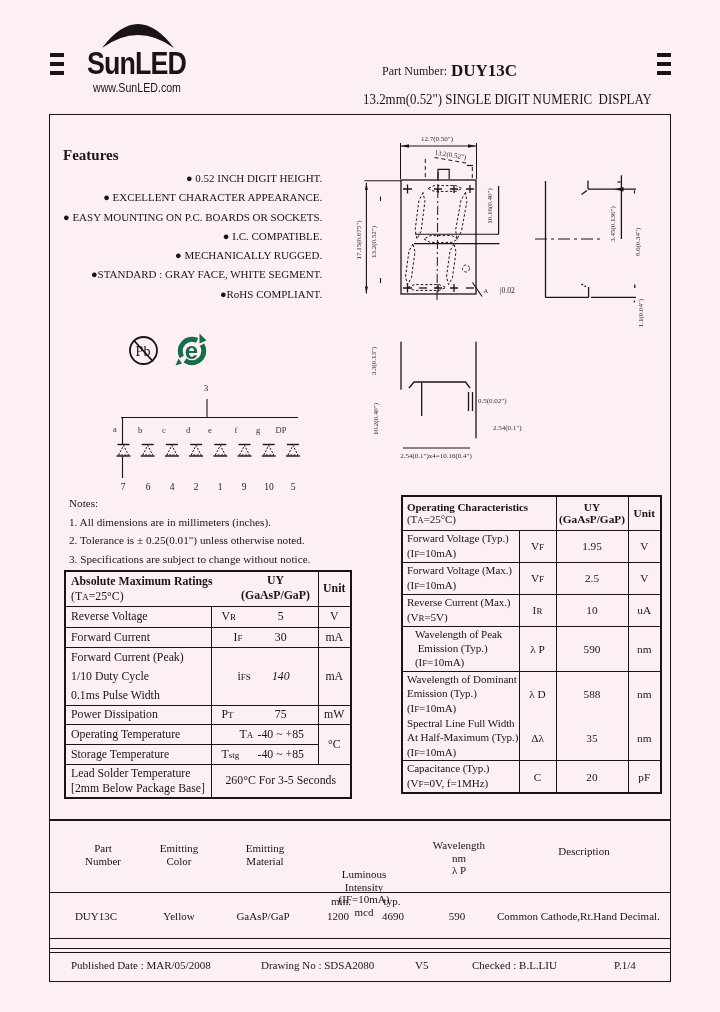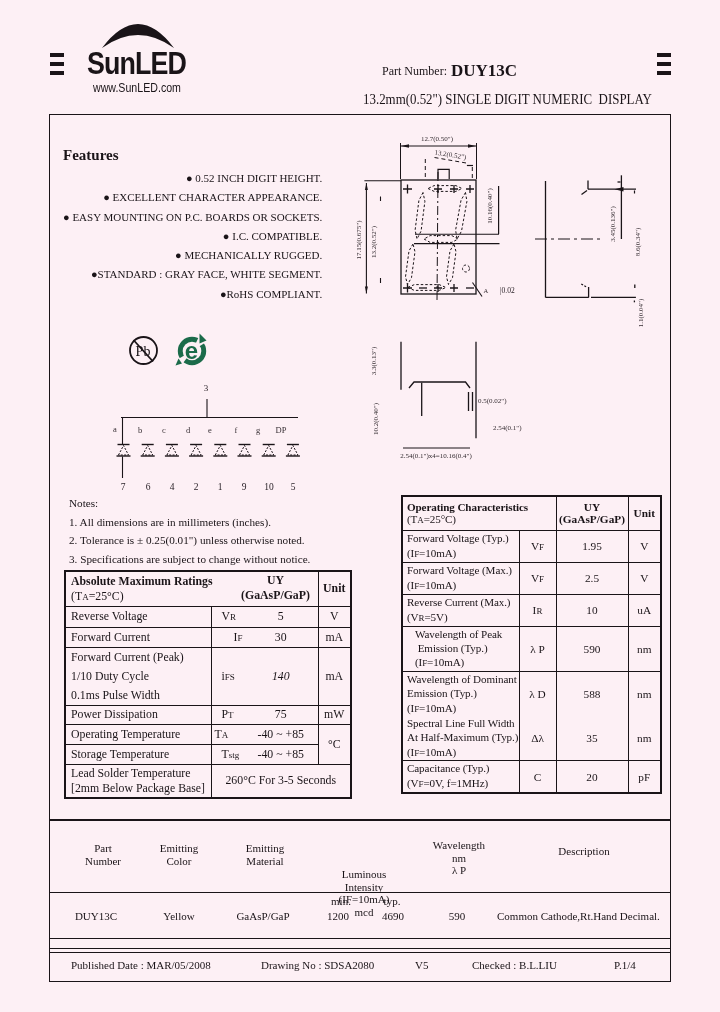--- a/index.html
+++ b/index.html
@@ -373,33 +373,33 @@
     <td class="ctr">V</td>
   </tr>
   <tr style="height:20px;">
     <td class="pl">Forward Current</td>
     <td style="border-right:none;padding-left:22px;">I<span style="font-size:9px;">F</span></td>
     <td class="ctr" style="border-left:none;">30</td>
     <td class="ctr">mA</td>
   </tr>
   <tr style="height:45px;">
     <td class="pl" style="line-height:19px;">Forward Current (Peak)<br>1/10 Duty Cycle<br>0.1ms Pulse Width</td>
-    <td style="border-right:none;padding-left:10px;margin-top:48px;">i<span style="font-size:9px;">FS</span></td>
+    <td style="border-right:none;padding-left:26px;margin-top:48px;">i<span style="font-size:9px;">FS</span></td>
     <td class="ctr" style="border-left:none;font-style:italic;">140</td>
     <td class="ctr">mA</td>
   </tr>
   <tr style="height:19px;">
     <td class="pl">Power Dissipation</td>
     <td style="border-right:none;padding-left:10px;">P<span style="font-size:9px;">T</span></td>
     <td class="ctr" style="border-left:none;">75</td>
     <td class="ctr">mW</td>
   </tr>
   <tr style="height:20px;">
     <td class="pl">Operating Temperature</td>
-    <td style="border-right:none;padding-left:3px;">T<span style="font-size:9px;">A</span></td>
+    <td style="border-right:none;padding-left:28px;">T<span style="font-size:9px;">A</span></td>
     <td class="ctr" style="border-left:none;">-40 ~ +85</td>
     <td rowspan="2" class="ctr">°C</td>
   </tr>
   <tr style="height:20px;">
     <td class="pl">Storage Temperature</td>
     <td style="border-right:none;padding-left:10px;">T<span style="font-size:9px;">stg</span></td>
     <td class="ctr" style="border-left:none;">-40 ~ +85</td>
   </tr>
   <tr style="height:34px;margin-top:48px;">
     <td class="pl" style="line-height:15px;">Lead Solder Temperature<br>[2mm Below Package Base]</td>

